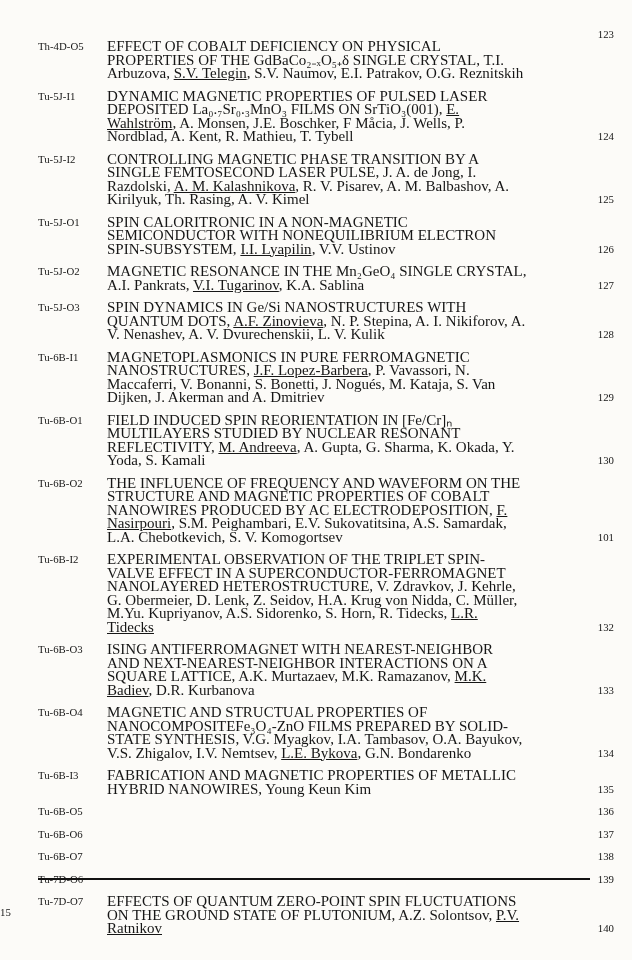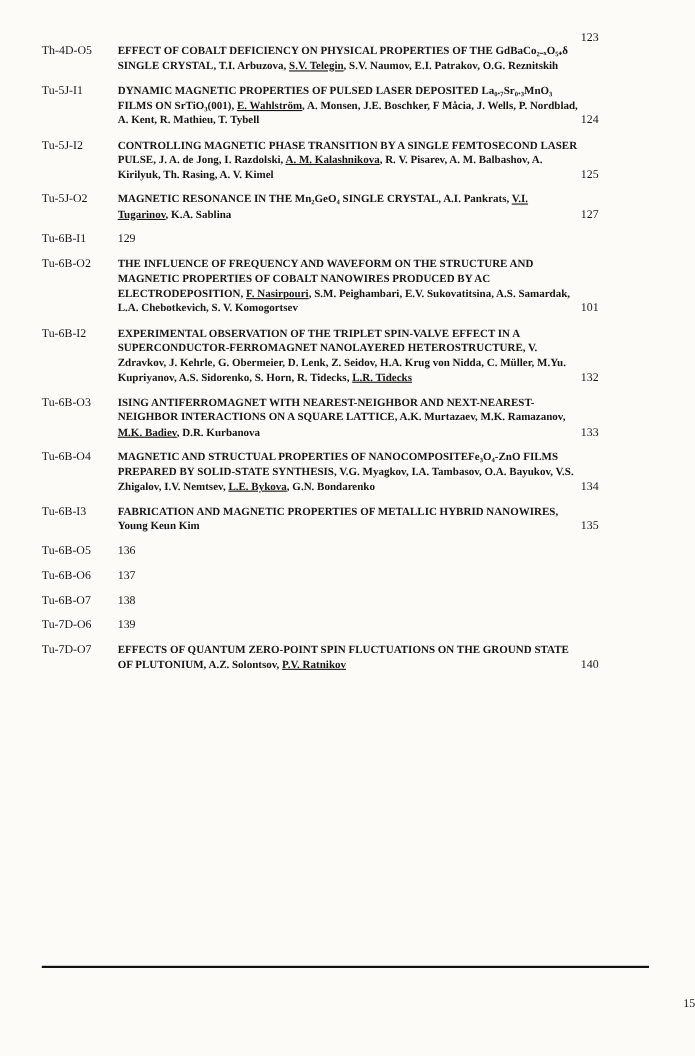--- a/index.html
+++ b/index.html
@@ -33,26 +33,26 @@
   .code {
     width: 69px;
     flex: none;
     font-size: 10.8px;
     line-height: 13.5px;
     white-space: nowrap;
   }
   .title {
     width: 421px;
     flex: none;
-    font-size: 10px;
+    font-size: 15px;
     line-height: 13.5px;
-    font-weight: bold;
   }
   .pgno {
     flex: 1;
+    text-align: right;
     font-size: 10.8px;
     line-height: 13.5px;
     align-self: flex-end;
   }
   .pgno.top {
     align-self: flex-start;
     margin-top: -12px;
   }
   .u { text-decoration: underline; text-underline-offset: 1px; }
   .footer-rule {
@@ -60,21 +60,21 @@
     left: 38px;
     right: 42px;
     top: 878px;
     border-top: 2px solid #121212;
   }
   .footer-page-number {
     position: absolute;
     top: 906px;
     left: 0;
     width: 100%;
-    text-align: right;
+    text-align: left;
     font-size: 10.8px;
   }
 </style>
 </head>
 <body>
 
 <div class="page">
   <div class="toc">
   <div class="entry">
     <div class="code">Th-4D-O5</div>
@@ -87,33 +87,49 @@
     <div class="title"><span>DYNAMIC MAGNETIC PROPERTIES OF PULSED LASER DEPOSITED La₀.₇Sr₀.₃MnO₃ FILMS ON SrTiO₃(001), </span><span class="u">E. Wahlström</span><span>, A. Monsen, J.E. Boschker, F Måcia, J. Wells, P. Nordblad, A. Kent, R. Mathieu, T. Tybell</span></div>
     <div class="pgno">124</div>
   </div>
 
   <div class="entry">
     <div class="code">Tu-5J-I2</div>
     <div class="title"><span>CONTROLLING MAGNETIC PHASE TRANSITION BY A SINGLE FEMTOSECOND LASER PULSE, J. A. de Jong, I. Razdolski, </span><span class="u">A. M. Kalashnikova</span><span>, R. V. Pisarev, A. M. Balbashov, A. Kirilyuk, Th. Rasing, A. V. Kimel</span></div>
     <div class="pgno">125</div>
   </div>
 
+  <div class="entry">
+    <div class="code">Tu-5J-O1</div>
+    <div class="title"><span>SPIN CALORITRONIC IN A NON-MAGNETIC SEMICONDUCTOR WITH NONEQUILIBRIUM ELECTRON SPIN-SUBSYSTEM, </span><span class="u">I.I. Lyapilin</span><span>, V.V. Ustinov</span></div>
+    <div class="pgno">126</div>
+  </div>
 
   <div class="entry">
     <div class="code">Tu-5J-O2</div>
     <div class="title"><span>MAGNETIC RESONANCE IN THE Mn₂GeO₄ SINGLE CRYSTAL, A.I. Pankrats, </span><span class="u">V.I. Tugarinov</span><span>, K.A. Sablina</span></div>
     <div class="pgno">127</div>
   </div>
 
+  <div class="entry">
+    <div class="code">Tu-5J-O3</div>
+    <div class="title"><span>SPIN DYNAMICS IN Ge/Si NANOSTRUCTURES WITH QUANTUM DOTS, </span><span class="u">A.F. Zinovieva</span><span>, N. P. Stepina, A. I. Nikiforov, A. V. Nenashev, A. V. Dvurechenskii, L. V. Kulik</span></div>
+    <div class="pgno">128</div>
+  </div>
 
   <div class="entry">
     <div class="code">Tu-6B-I1</div>
+    <div class="title"><span>MAGNETOPLASMONICS IN PURE FERROMAGNETIC NANOSTRUCTURES, </span><span class="u">J.F. Lopez-Barbera</span><span>, P. Vavassori, N. Maccaferri, V. Bonanni, S. Bonetti, J. Nogués, M. Kataja, S. Van Dijken, J. Akerman and A. Dmitriev</span></div>
     <div class="pgno">129</div>
   </div>
 
+  <div class="entry">
+    <div class="code">Tu-6B-O1</div>
+    <div class="title"><span>FIELD INDUCED SPIN REORIENTATION IN [Fe/Cr]ₙ MULTILAYERS STUDIED BY NUCLEAR RESONANT REFLECTIVITY, </span><span class="u">M. Andreeva</span><span>, A. Gupta, G. Sharma, K. Okada, Y. Yoda, S. Kamali</span></div>
+    <div class="pgno">130</div>
+  </div>
 
   <div class="entry">
     <div class="code">Tu-6B-O2</div>
     <div class="title"><span>THE INFLUENCE OF FREQUENCY AND WAVEFORM ON THE STRUCTURE AND MAGNETIC PROPERTIES OF COBALT NANOWIRES PRODUCED BY AC ELECTRODEPOSITION, </span><span class="u">F. Nasirpouri</span><span>, S.M. Peighambari, E.V. Sukovatitsina, A.S. Samardak, L.A. Chebotkevich, S. V. Komogortsev</span></div>
     <div class="pgno">101</div>
   </div>
 
   <div class="entry">
     <div class="code">Tu-6B-I2</div>
     <div class="title"><span>EXPERIMENTAL OBSERVATION OF THE TRIPLET SPIN-VALVE EFFECT IN A SUPERCONDUCTOR-FERROMAGNET NANOLAYERED HETEROSTRUCTURE, V. Zdravkov, J. Kehrle, G. Obermeier, D. Lenk, Z. Seidov, H.A. Krug von Nidda, C. Müller, M.Yu. Kupriyanov, A.S. Sidorenko, S. Horn, R. Tidecks, </span><span class="u">L.R. Tidecks</span></div>

